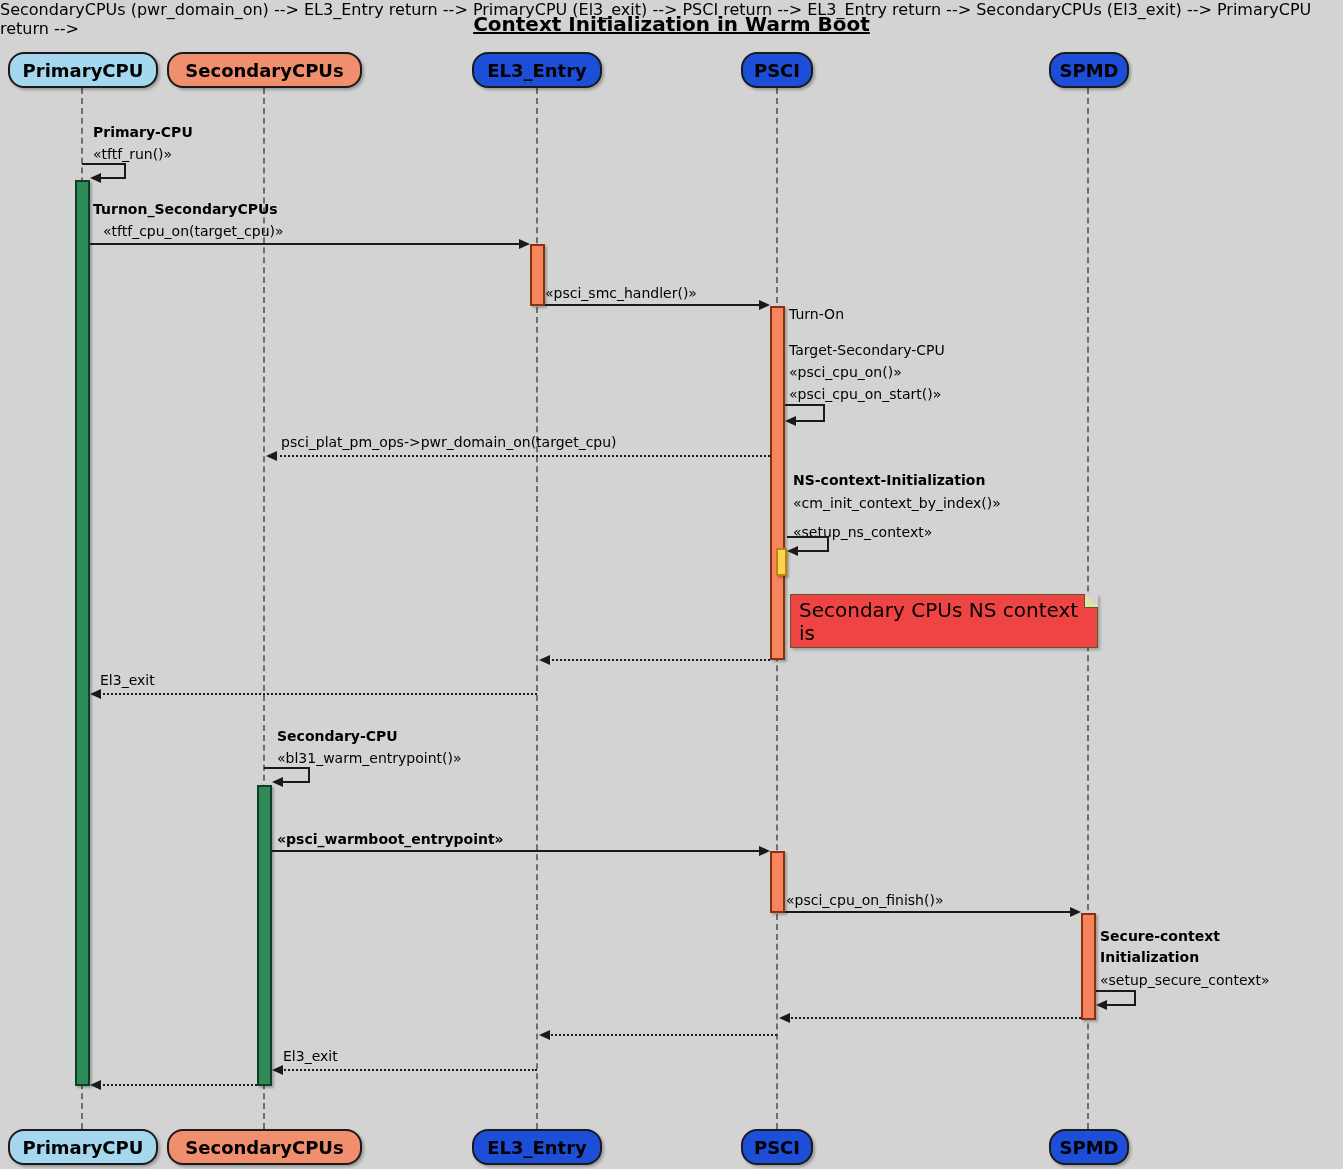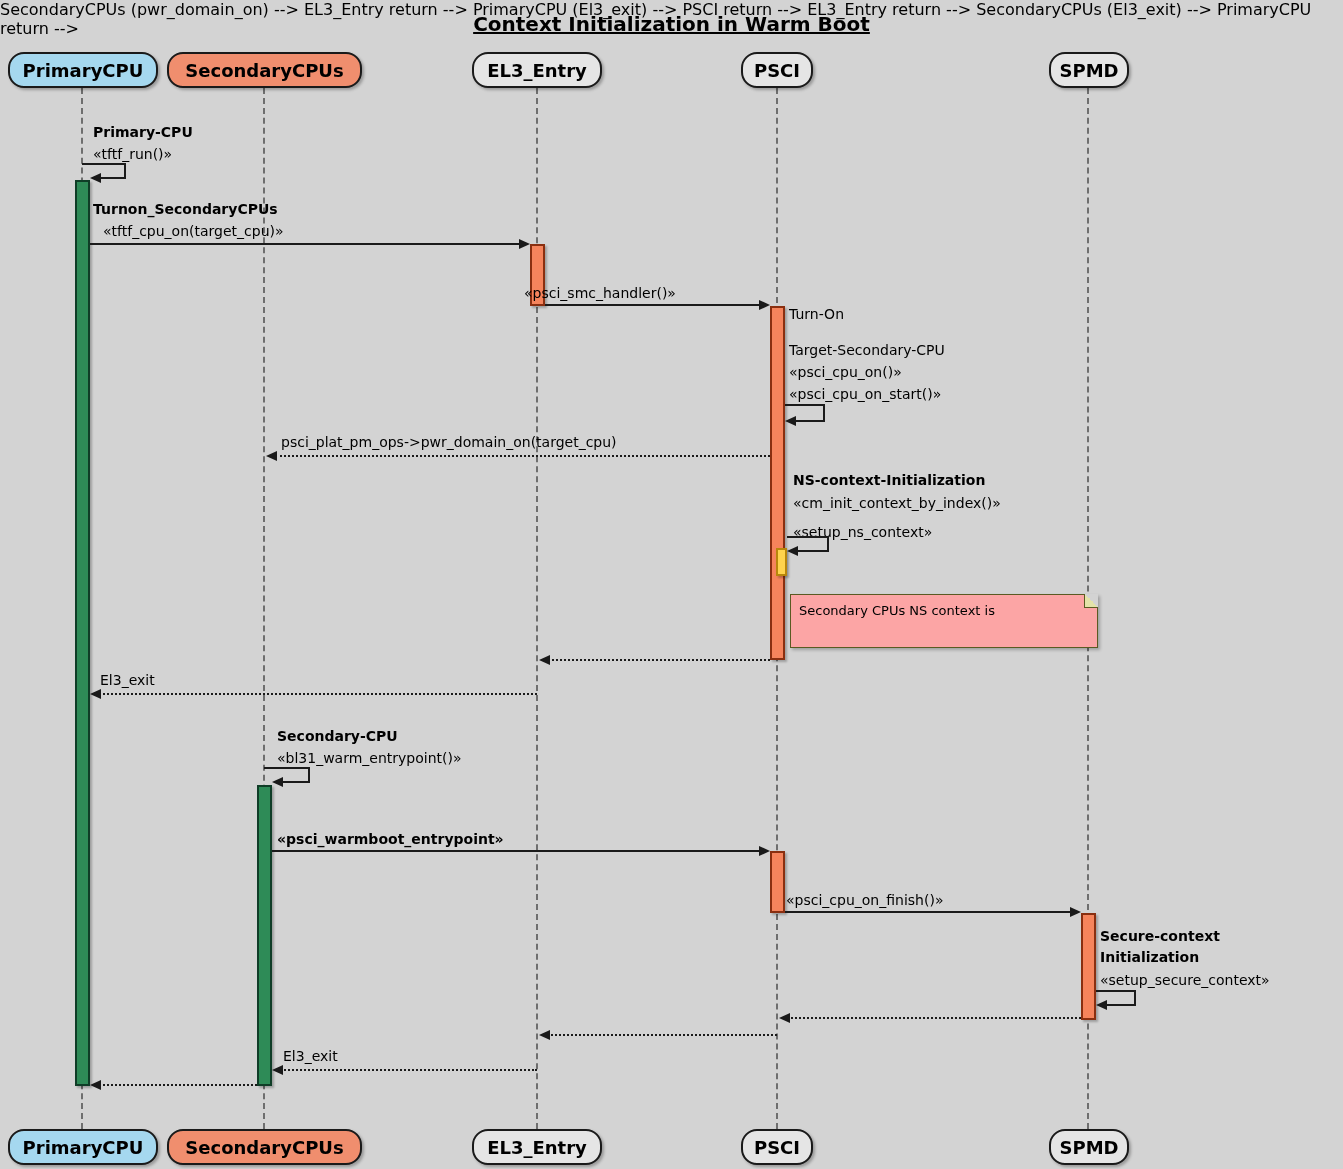--- a/index.html
+++ b/index.html
@@ -7,21 +7,21 @@
   body { font-family: "DejaVu Sans", sans-serif; color: #000; }
   #canvas { position: relative; width: 1343px; height: 1169px; background: #d3d3d3; overflow: hidden; }
 
   .title { position: absolute; top: 12px; left: 0; width: 100%; text-align: center;
            font-size: 20px; font-weight: bold; text-decoration: underline; }
 
   .lifeline { position: absolute; width: 0; border-left: 2px dashed #6e6e6e; }
 
   .participant { position: absolute; height: 36px; border: 2px solid #1a1a1a; border-radius: 16px;
                  display: flex; align-items: center; justify-content: center;
-                 font-weight: bold; font-size: 18px; background: #e5e5e5;
+                 font-weight: bold; font-size: 18px; background: #1d4ed8;
                  box-shadow: 2px 2px 3px rgba(0,0,0,0.28); }
   .participant.primary   { background: #a5d8ef; text-align: center; }
   .participant.secondary { background: #f08e6e; }
 
   .activation { position: absolute; width: 15px; box-shadow: 2px 2px 2px rgba(0,0,0,0.25); }
   .act-green  { background: #2e8b57; border: 2px solid #0f3d27; }
   .act-orange { background: #f6845c; border: 2px solid #8a2f10; }
   .act-yellow { background: #ffd34d; border: 2px solid #b8860b; width: 11px; }
 
   .msg { position: absolute; left: 0; top: 0; }
@@ -29,22 +29,22 @@
   .hdotted { position: absolute; height: 0; border-top: 2px dotted #1a1a1a; }
   .vsolid  { position: absolute; width: 0; border-left: 2px solid #1a1a1a; }
   .ah-r { position: absolute; width: 0; height: 0; border-top: 5px solid transparent;
           border-bottom: 5px solid transparent; border-left: 11px solid #1a1a1a; }
   .ah-l { position: absolute; width: 0; height: 0; border-top: 5px solid transparent;
           border-bottom: 5px solid transparent; border-right: 11px solid #1a1a1a; }
 
   .lbl { position: absolute; font-size: 14px; line-height: 21px; white-space: nowrap; }
   .bold { font-weight: bold; }
 
-  .note { position: absolute; background: #fca5a5; border: 1px solid #5a5a22;
-          padding: 4px 8px; font-size: 13px; line-height: 23px;
+  .note { position: absolute; background: #ef4444; border: 1px solid #5a5a22;
+          padding: 4px 8px; font-size: 20px; line-height: 23px;
           box-shadow: 2px 2px 3px rgba(0,0,0,0.25); }
   .note-fold { position: absolute; top: -1px; right: -1px; width: 14px; height: 14px;
                background: linear-gradient(to bottom left, #d3d3d3 0 50%, #e3e3a8 50% 100%);
                border-left: 1px solid #5a5a22; border-bottom: 1px solid #5a5a22; }
 </style>
 </head>
 <body>
 
 <div id="canvas">
 
@@ -87,21 +87,21 @@
   
   <div class="msg">
     <div class="lbl bold" style="left:93px; top:199px;">Turnon_SecondaryCPUs</div>
     <div class="lbl" style="left:93px; top:221px;padding-left:10px;">«tftf_cpu_on(target_cpu)»</div>
     <div class="hsolid" style="left:90px; top:243px; width:431px;"></div>
     <div class="ah-r" style="left:519px; top:239px;"></div>
   </div>
 
   
   <div class="msg">
-    <div class="lbl" style="left:524px; top:283px;text-align:center;">«psci_smc_handler()»</div>
+    <div class="lbl" style="left:545px; top:283px;text-align:center;">«psci_smc_handler()»</div>
     <div class="hsolid" style="left:545px; top:304px; width:215px;"></div>
     <div class="ah-r" style="left:759px; top:300px;"></div>
   </div>
 
   
   <div class="msg">
     <div class="lbl" style="left:789px; top:304px;">Turn-On</div>
     <div class="lbl" style="left:789px; top:340px;">Target-Secondary-CPU</div>
     <div class="lbl" style="left:789px; top:362px;">«psci_cpu_on()»</div>
     <div class="lbl" style="left:789px; top:384px;">«psci_cpu_on_start()»</div>

